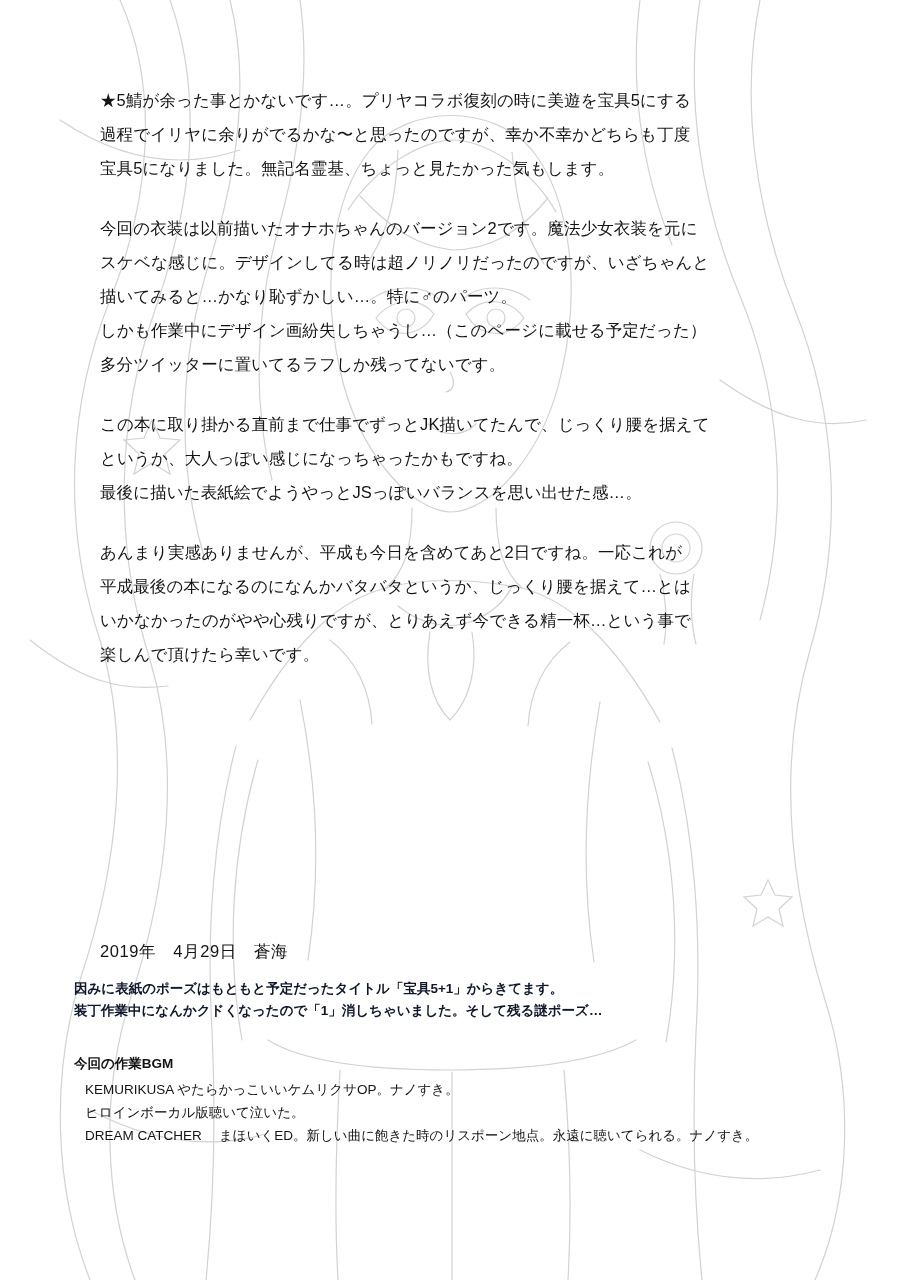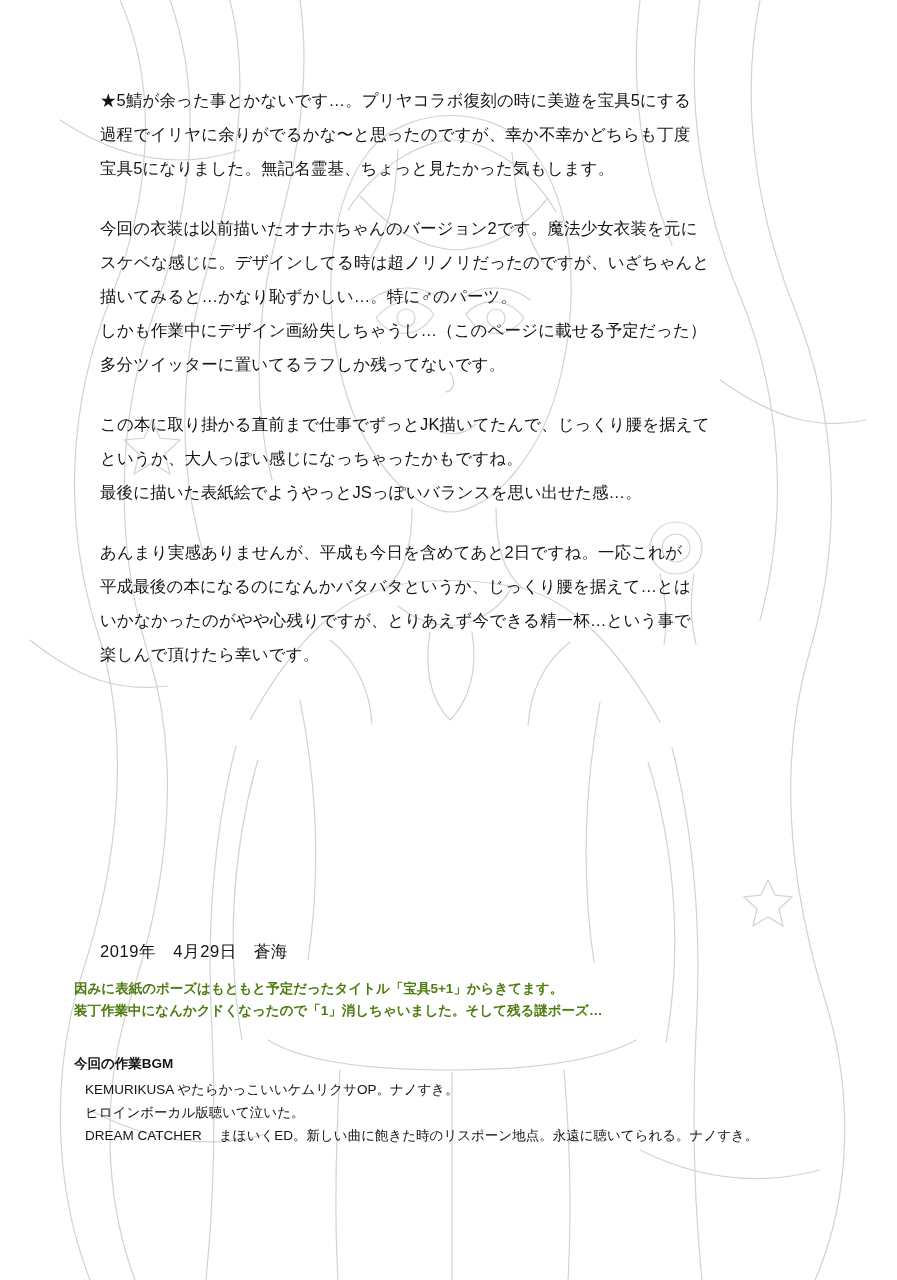--- a/index.html
+++ b/index.html
@@ -71,21 +71,21 @@
 
   .notes {
     position: absolute;
     left: 74px;
     top: 978px;
     width: 790px;
   }
   .note-line {
     font-size: 13.5px;
     line-height: 1.62;
-    color: #4d7c0f;
+    color: #0f172a;
     white-space: pre-line;
     font-weight: bold;
   }
 
   .bgm-block {
     position: absolute;
     left: 74px;
     top: 1053px;
     width: 800px;
   }

